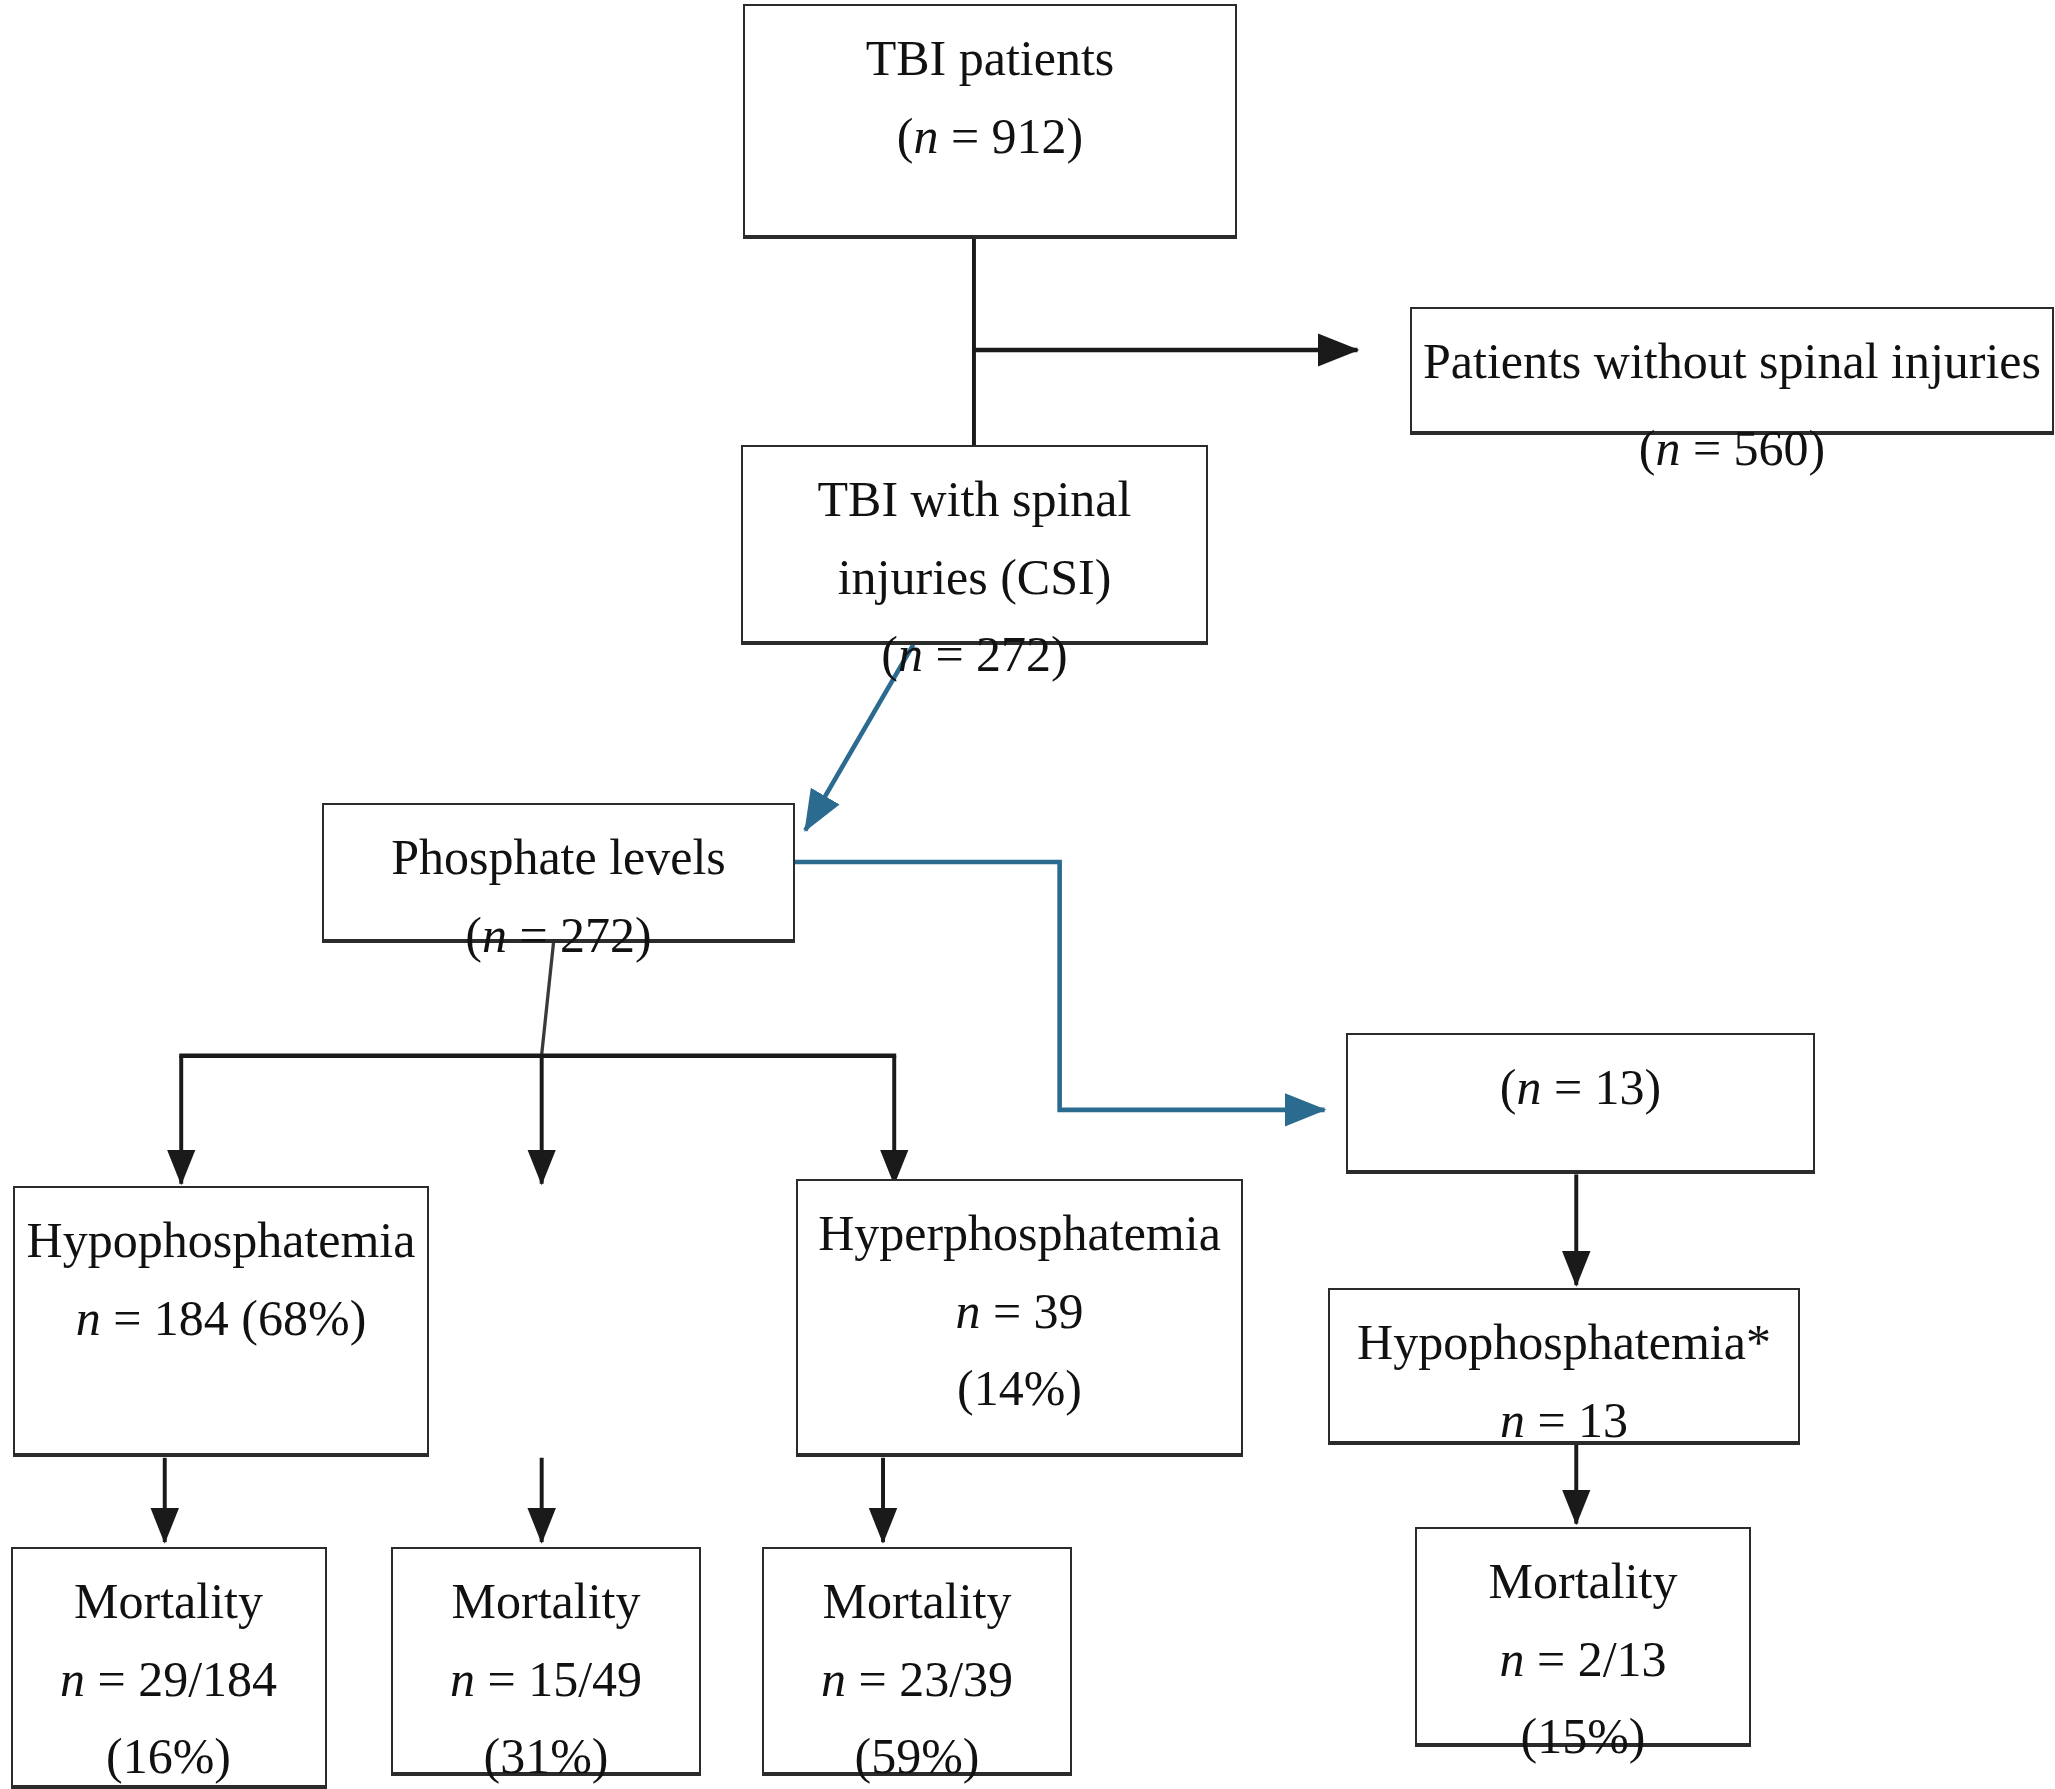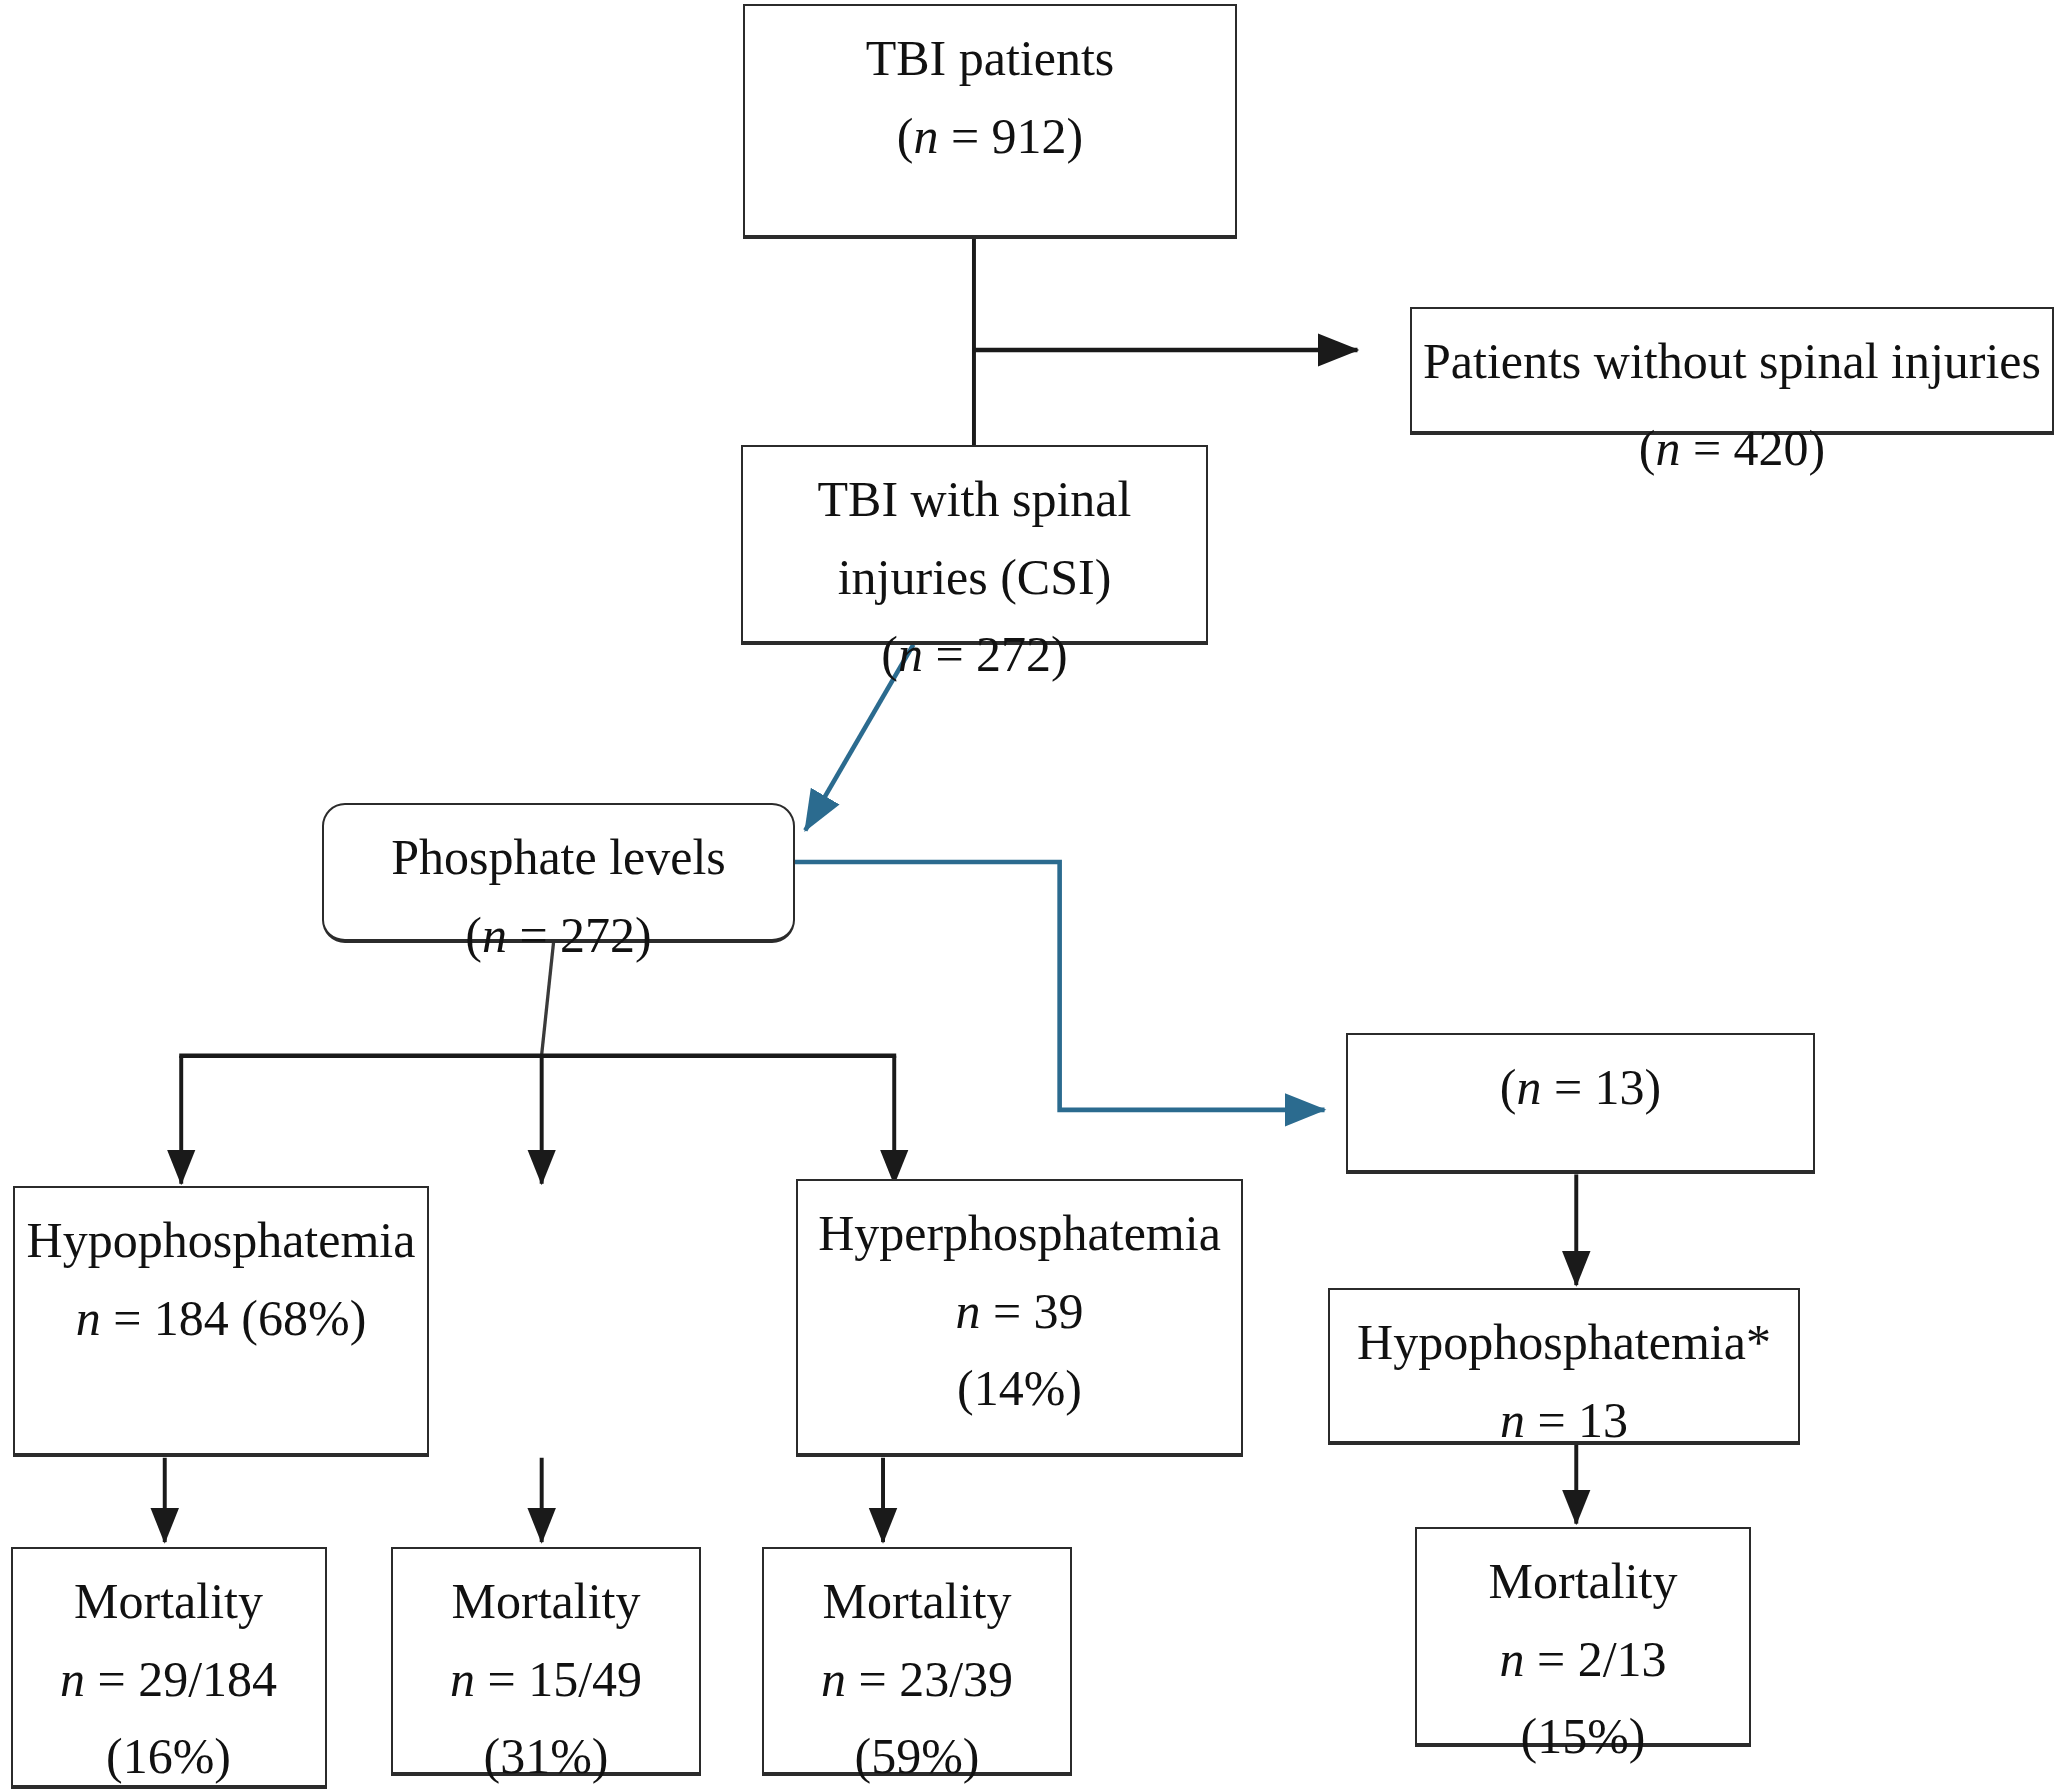--- a/index.html
+++ b/index.html
@@ -98,30 +98,30 @@
     </g>
   </svg>
 
   <div class="node" style="left:743px; top:4px; width:494px; height:235px;">
     <span class="ln">TBI patients</span>
     <span class="ln">(<span class="it">n</span><span> = 912</span>)</span>
   </div>
 
   <div class="node" style="left:1410px; top:307px; width:644px; height:128px;gap:9px;">
     <span class="ln">Patients without spinal injuries</span>
-    <span class="ln">(<span class="it">n</span><span> = 420</span>)</span>
+    <span class="ln">(<span class="it">n</span><span> = 560</span>)</span>
   </div>
 
   <div class="node" style="left:741px; top:445px; width:467px; height:200px;">
     <span class="ln">TBI with spinal</span>
     <span class="ln">injuries (CSI)</span>
     <span class="ln">(<span class="it">n</span><span> = 272</span>)</span>
   </div>
 
-  <div class="node" style="left:322px; top:803px; width:473px; height:140px;border-radius:23px;">
+  <div class="node" style="left:322px; top:803px; width:473px; height:140px;">
     <span class="ln">Phosphate levels</span>
     <span class="ln">(<span class="it">n</span><span> = 272</span>)</span>
   </div>
 
   <div class="node" style="left:13px; top:1186px; width:416px; height:271px;">
     <span class="ln">Hypophosphatemia</span>
     <span class="ln"><span class="it">n</span><span> = 184 (68%)</span></span>
   </div>
 
 

